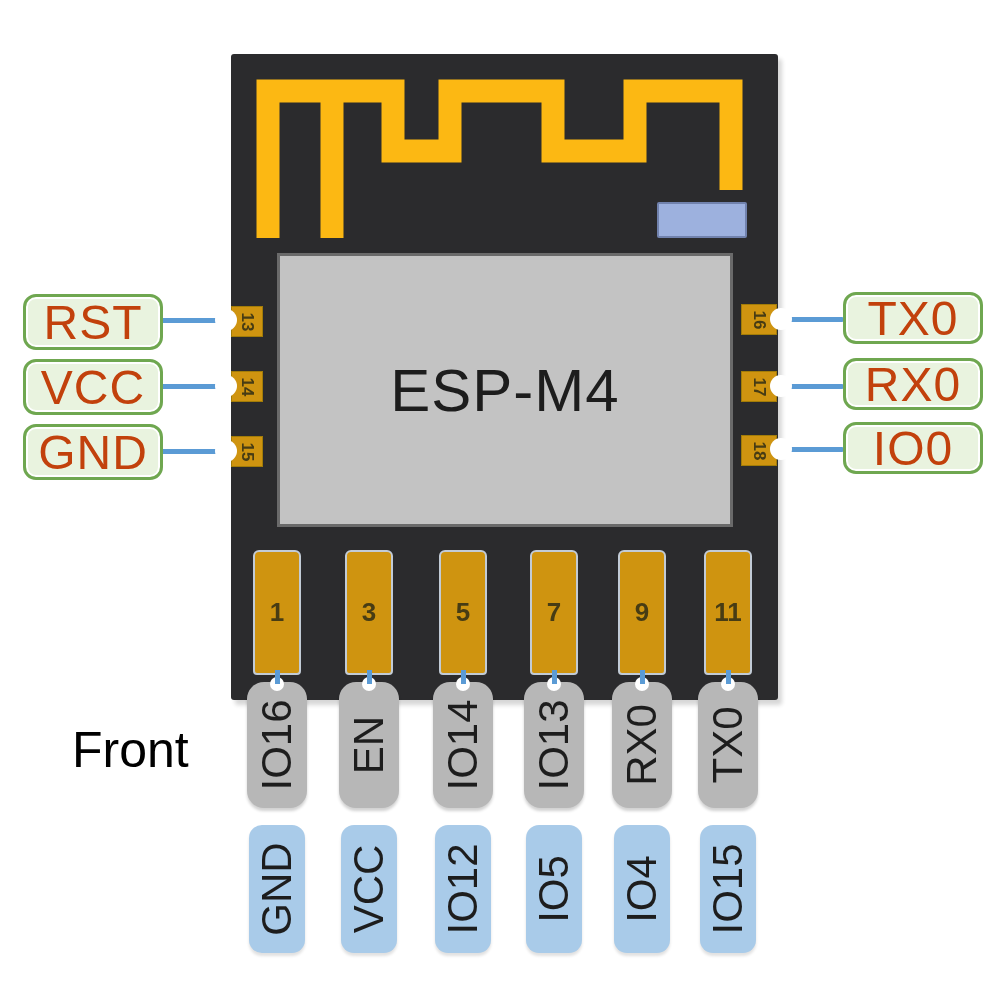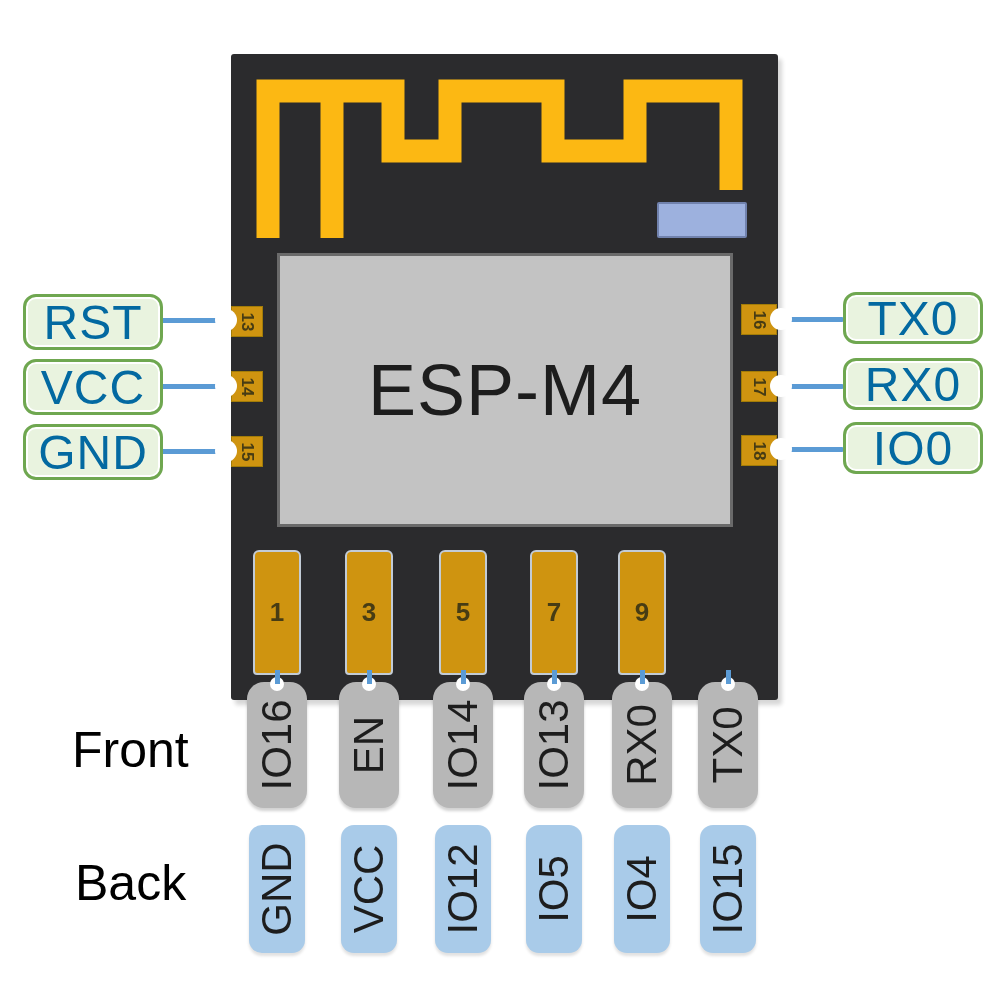--- a/index.html
+++ b/index.html
@@ -15,33 +15,33 @@
 
   .board{position:absolute;left:231px;top:54px;width:547px;height:646px;
          background:var(--board);border-radius:3px;box-shadow:4px 5px 4px rgba(0,0,0,.16);}
   .antenna-svg{position:absolute;left:0;top:0;width:1000px;height:1000px;pointer-events:none;}
   .antenna-path{stroke:var(--antenna);stroke-width:23;fill:none;stroke-linejoin:miter;stroke-linecap:butt;}
   .smd{position:absolute;left:657px;top:202px;width:90px;height:36px;
        background:var(--smd-fill);border:2px solid var(--smd-border);border-radius:2px;}
   .shield{position:absolute;left:277px;top:253px;width:456px;height:274px;
           background:var(--shield-fill);border:3px solid var(--shield-border);
           display:flex;align-items:center;justify-content:center;}
-  .shield span{font-size:72px;color:var(--text-dark);letter-spacing:1px;text-align:right;}
+  .shield span{font-size:60px;color:var(--text-dark);letter-spacing:1px;text-align:right;}
 
   .wire{position:absolute;height:5px;background:var(--wire);border-radius:2px;}
   .notch{position:absolute;width:22px;height:22px;background:#ffffff;border-radius:50%;}
   .side-pad{position:absolute;width:32px;height:31px;background:var(--pad-gold);
             border:1px solid var(--pad-gold-dark);display:flex;align-items:center;justify-content:center;}
   .side-pad span{font-size:17px;font-weight:700;color:var(--pad-num);transform:rotate(90deg);white-space:nowrap;}
   .pin-box{position:absolute;width:140px;background:var(--green-fill);
            border:3px solid var(--green-border);border-radius:13px;
            box-shadow:inset 0 0 0 2px #ffffff;
            display:flex;align-items:center;justify-content:center;}
   .pin-box.lft{height:56px;} .pin-box.rgt{height:52px;}
-  .pin-box span{font-size:48px;color:#0369a1;letter-spacing:1px;}
+  .pin-box span{font-size:48px;color:#c2410c;letter-spacing:1px;}
 
   .bot-pad{position:absolute;top:550px;width:48px;height:125px;background:var(--pad-gold);
            border:2px solid var(--pad-outline);border-radius:6px 6px 4px 4px;
            display:flex;align-items:center;justify-content:center;}
   .bot-pad span{font-size:26px;font-weight:700;color:var(--pad-num);}
   .tick{position:absolute;top:670px;width:5px;height:14px;background:var(--wire);}
   .pill{position:absolute;display:flex;align-items:center;justify-content:center;}
   .pill span{transform:rotate(-90deg);white-space:nowrap;font-size:42px;color:var(--text-dark);}
   .pill.gray{top:682px;width:60px;height:126px;border-radius:17px;background:var(--gray-pill);
              box-shadow:0 3px 3px rgba(0,0,0,.18);}
@@ -132,20 +132,23 @@
     </div>
   <div class="bot-pad" style="left:439px;">
     <span>5</span>
     </div>
   <div class="bot-pad" style="left:530px;">
     <span>7</span>
     </div>
   <div class="bot-pad" style="left:618px;">
     <span>9</span>
     </div>
+  <div class="bot-pad" style="left:704px;">
+    <span>11</span>
+    </div>
 
   <div class="pill gray" style="left:247px;">
     <span>IO16</span>
     </div>
   <div class="pill gray" style="left:339px;">
     <span>EN</span>
     </div>
   <div class="pill gray" style="left:433px;">
     <span>IO14</span>
     </div>
@@ -186,15 +189,14 @@
     <span>IO5</span>
     </div>
   <div class="pill blue" style="left:614px;">
     <span>IO4</span>
     </div>
   <div class="pill blue" style="left:700px;">
     <span>IO15</span>
     </div>
 
   <div class="rowlabel" style="left:72px;top:722px;">Front</div>
-  <div class="rowlabel" style="left:75px;top:855px;">Back</div>
 
 </div>
 
 </body></html>

